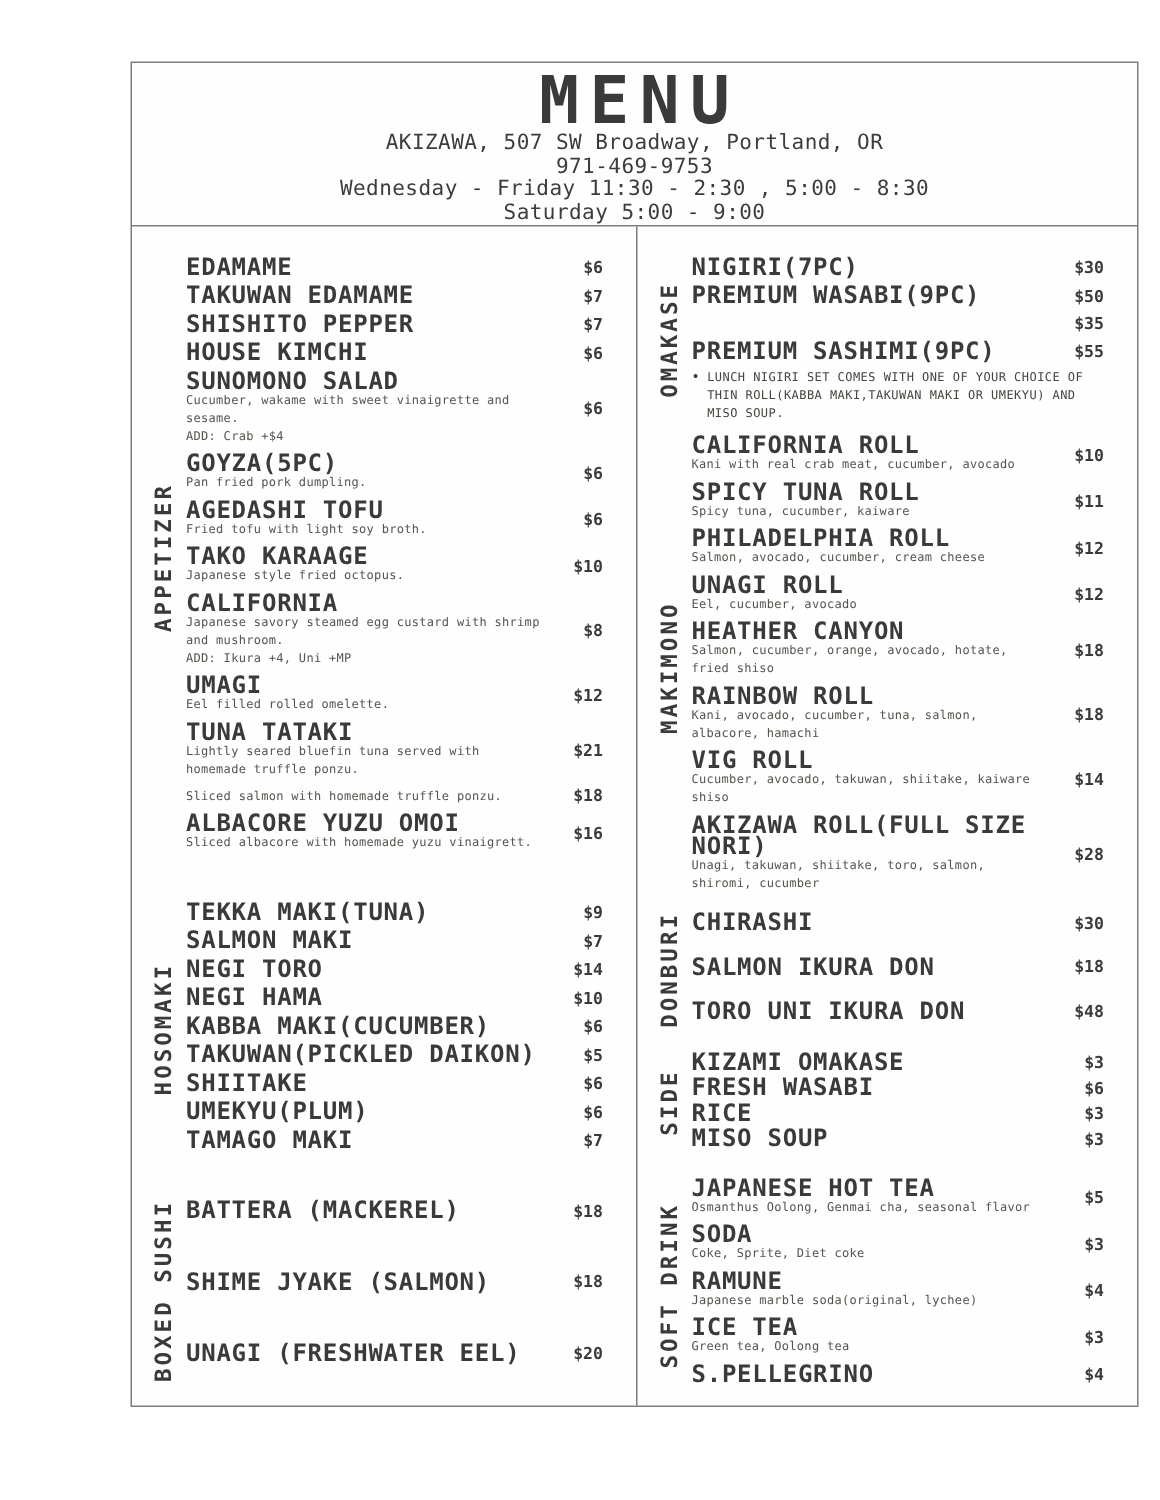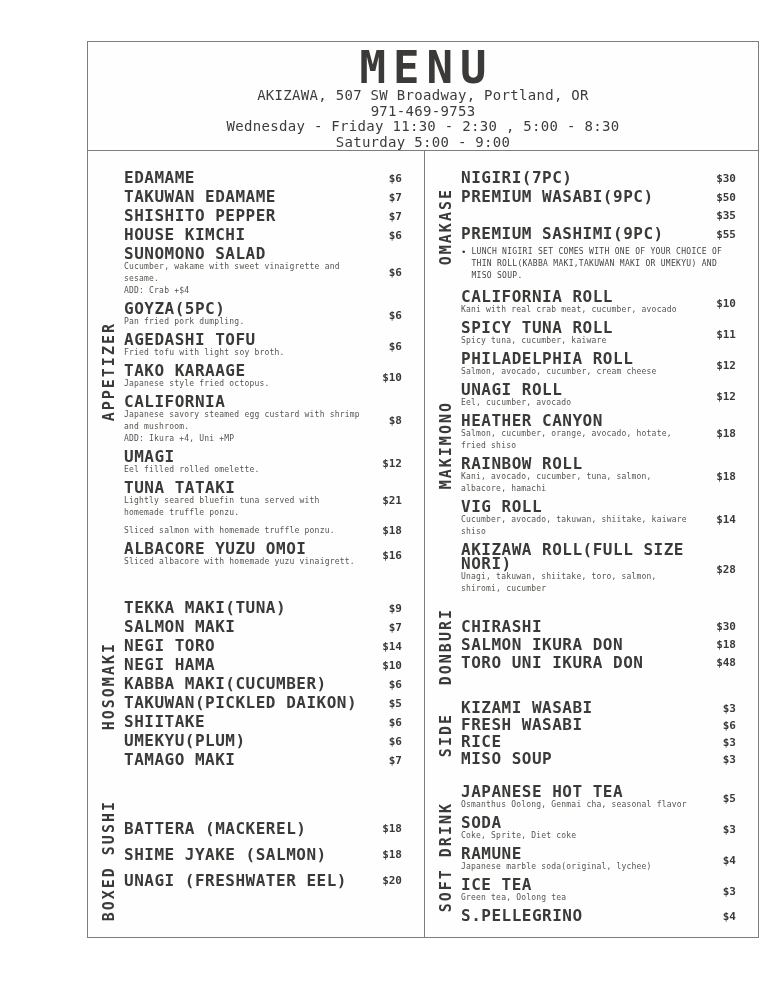--- a/index.html
+++ b/index.html
@@ -72,21 +72,21 @@
     writing-mode: vertical-rl;
     transform: rotate(180deg);
     font-weight: bold;
     font-size: 15px;
     letter-spacing: 2px;
     white-space: nowrap;
     color: #3b3a38;
   }
   .items { flex: 1 1 auto; min-width: 0; }
   .roomy .items, .centerv .items {
-    display: flex; flex-direction: column; justify-content: center;
+    display: flex; flex-direction: column; justify-content: space-between;
   }
 
   .item {
     display: flex;
     align-items: center;
     gap: 8px;
     margin-bottom: 5px;
   }
   .roomy  .item { margin-bottom: 12px; }
   .dense  .item { margin-bottom: 4px; }
@@ -454,21 +454,21 @@
               </div>
             </div>
           </section>
           <section class="section denser gap-md">
             <div class="rail">
               <span class="rail-label">SIDE</span>
             </div>
             <div class="items">
               <div class="item">
                 <div class="item-main">
-                  <div class="item-name">KIZAMI WASABI</div>
+                  <div class="item-name">KIZAMI OMAKASE</div>
                 </div>
                 <div class="item-price">$3</div>
               </div>
               <div class="item">
                 <div class="item-main">
                   <div class="item-name">FRESH WASABI</div>
                 </div>
                 <div class="item-price">$6</div>
               </div>
               <div class="item">

